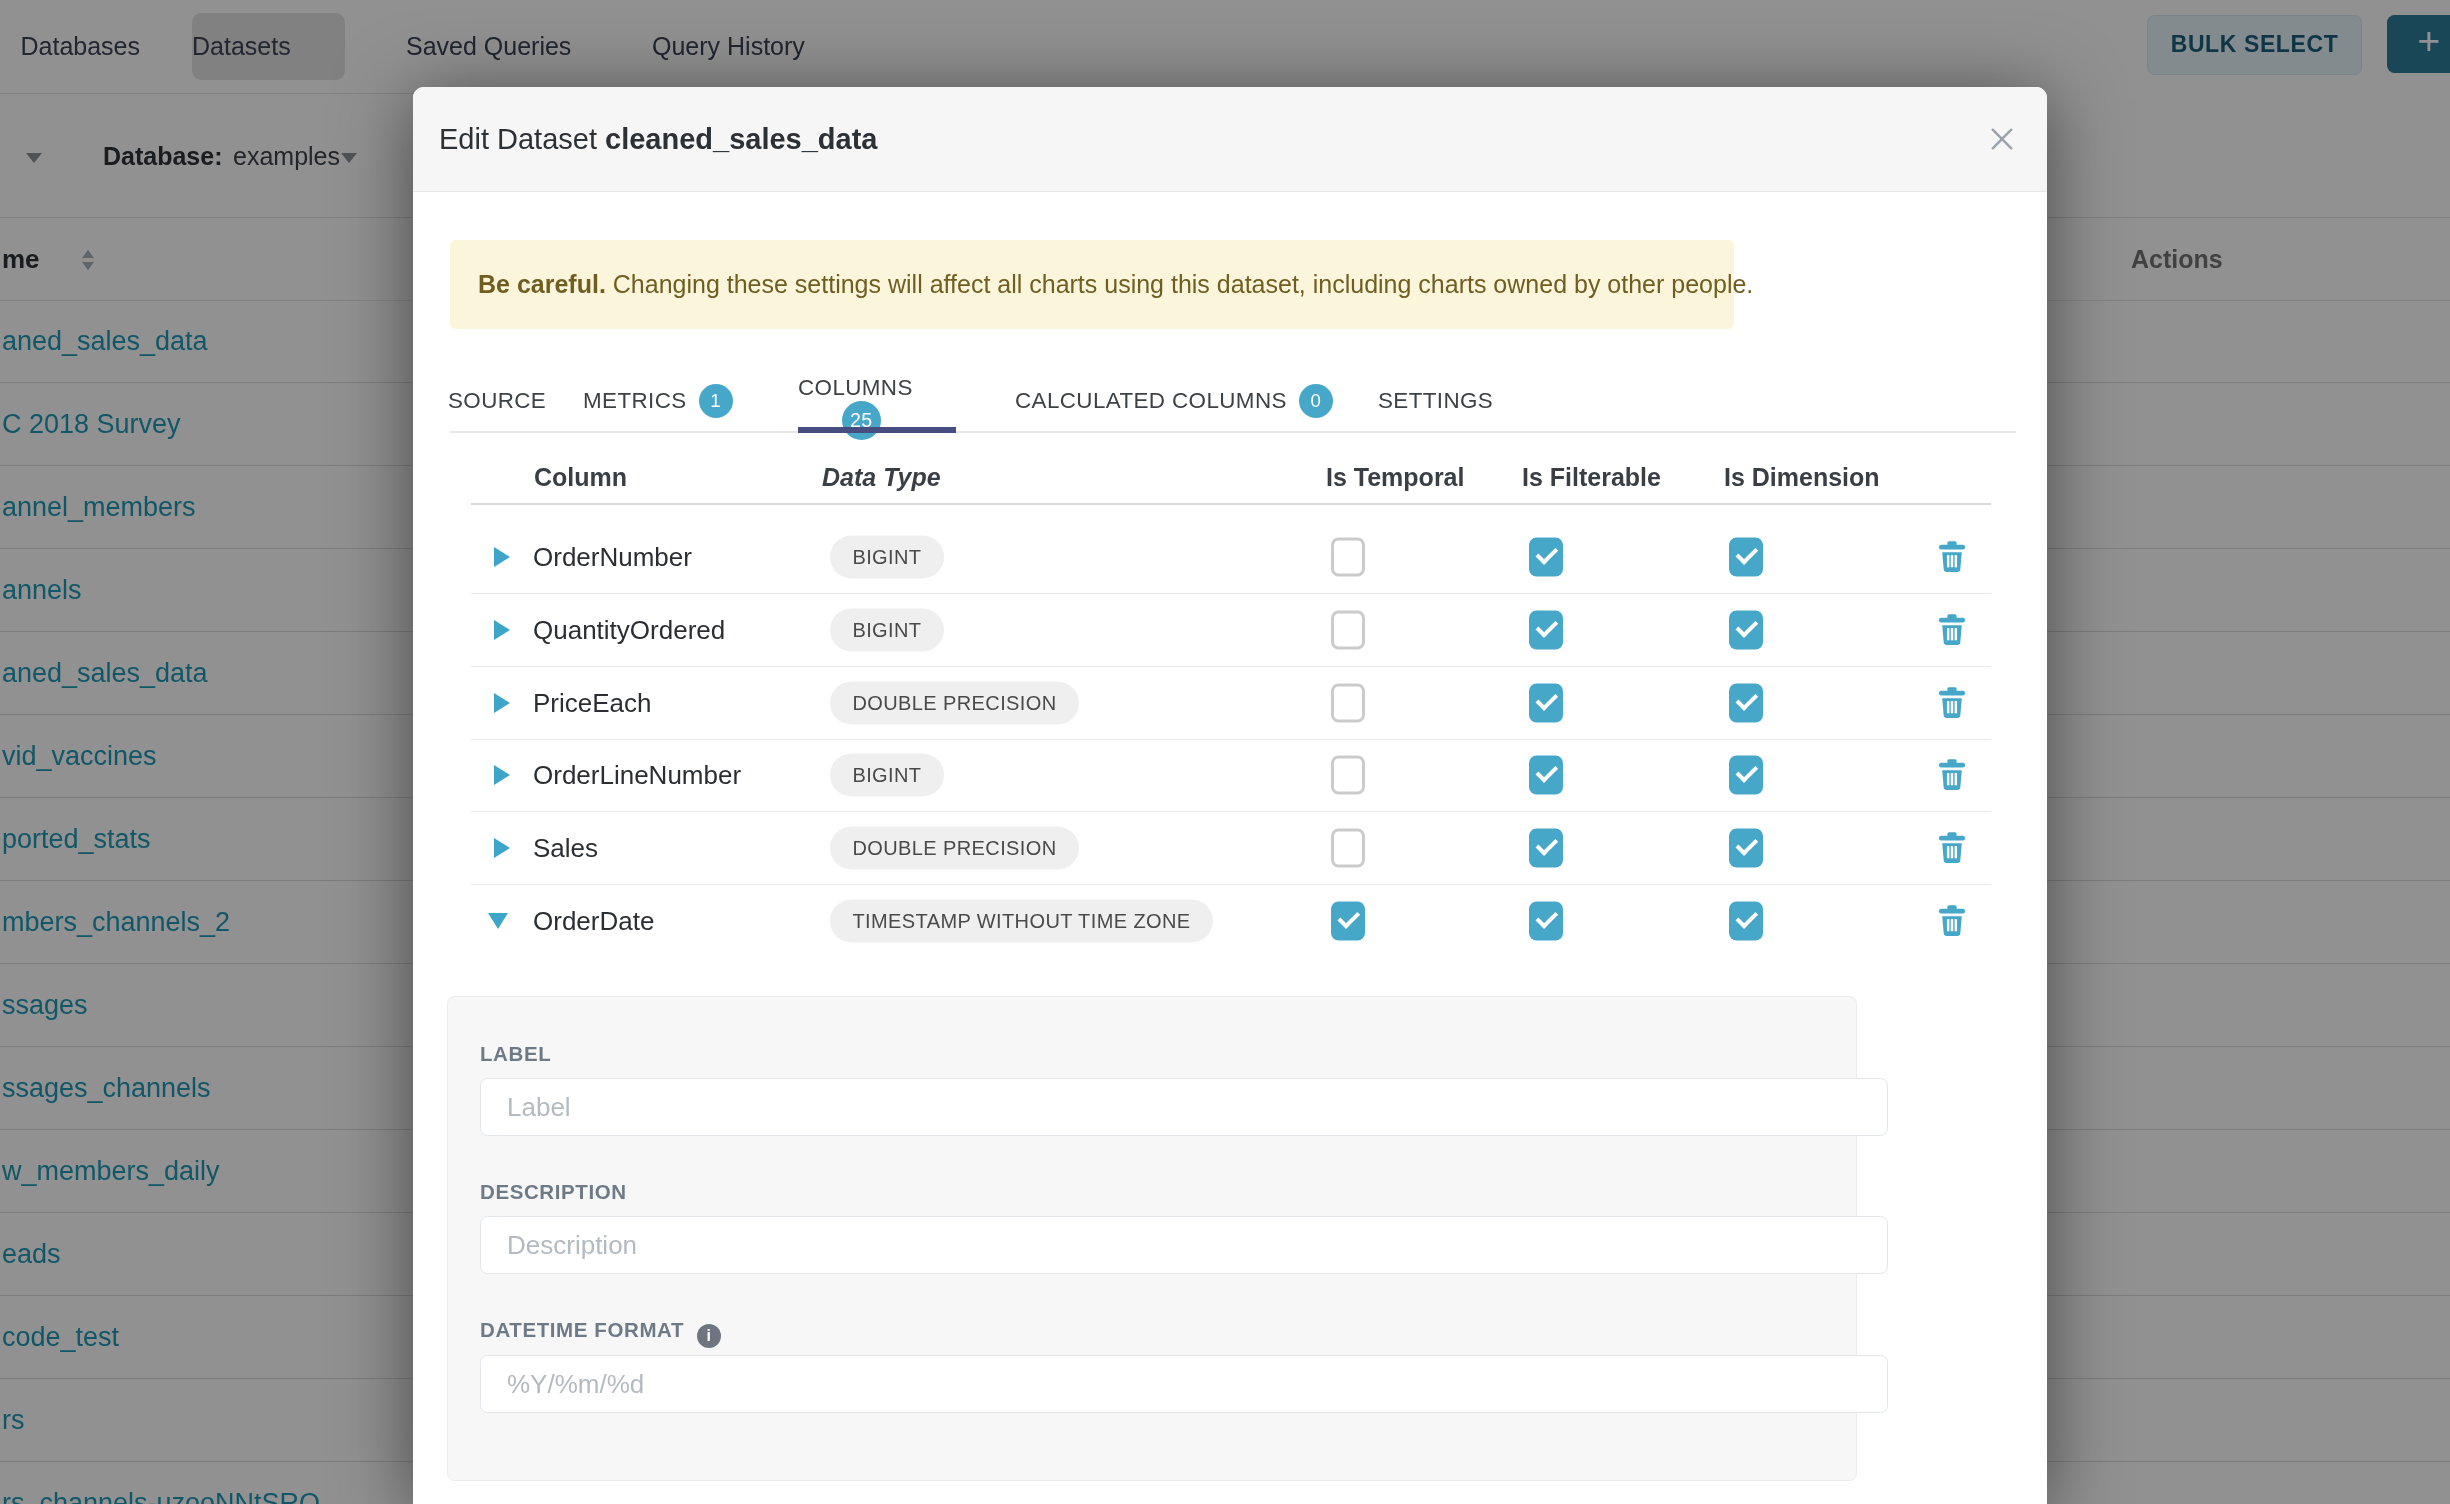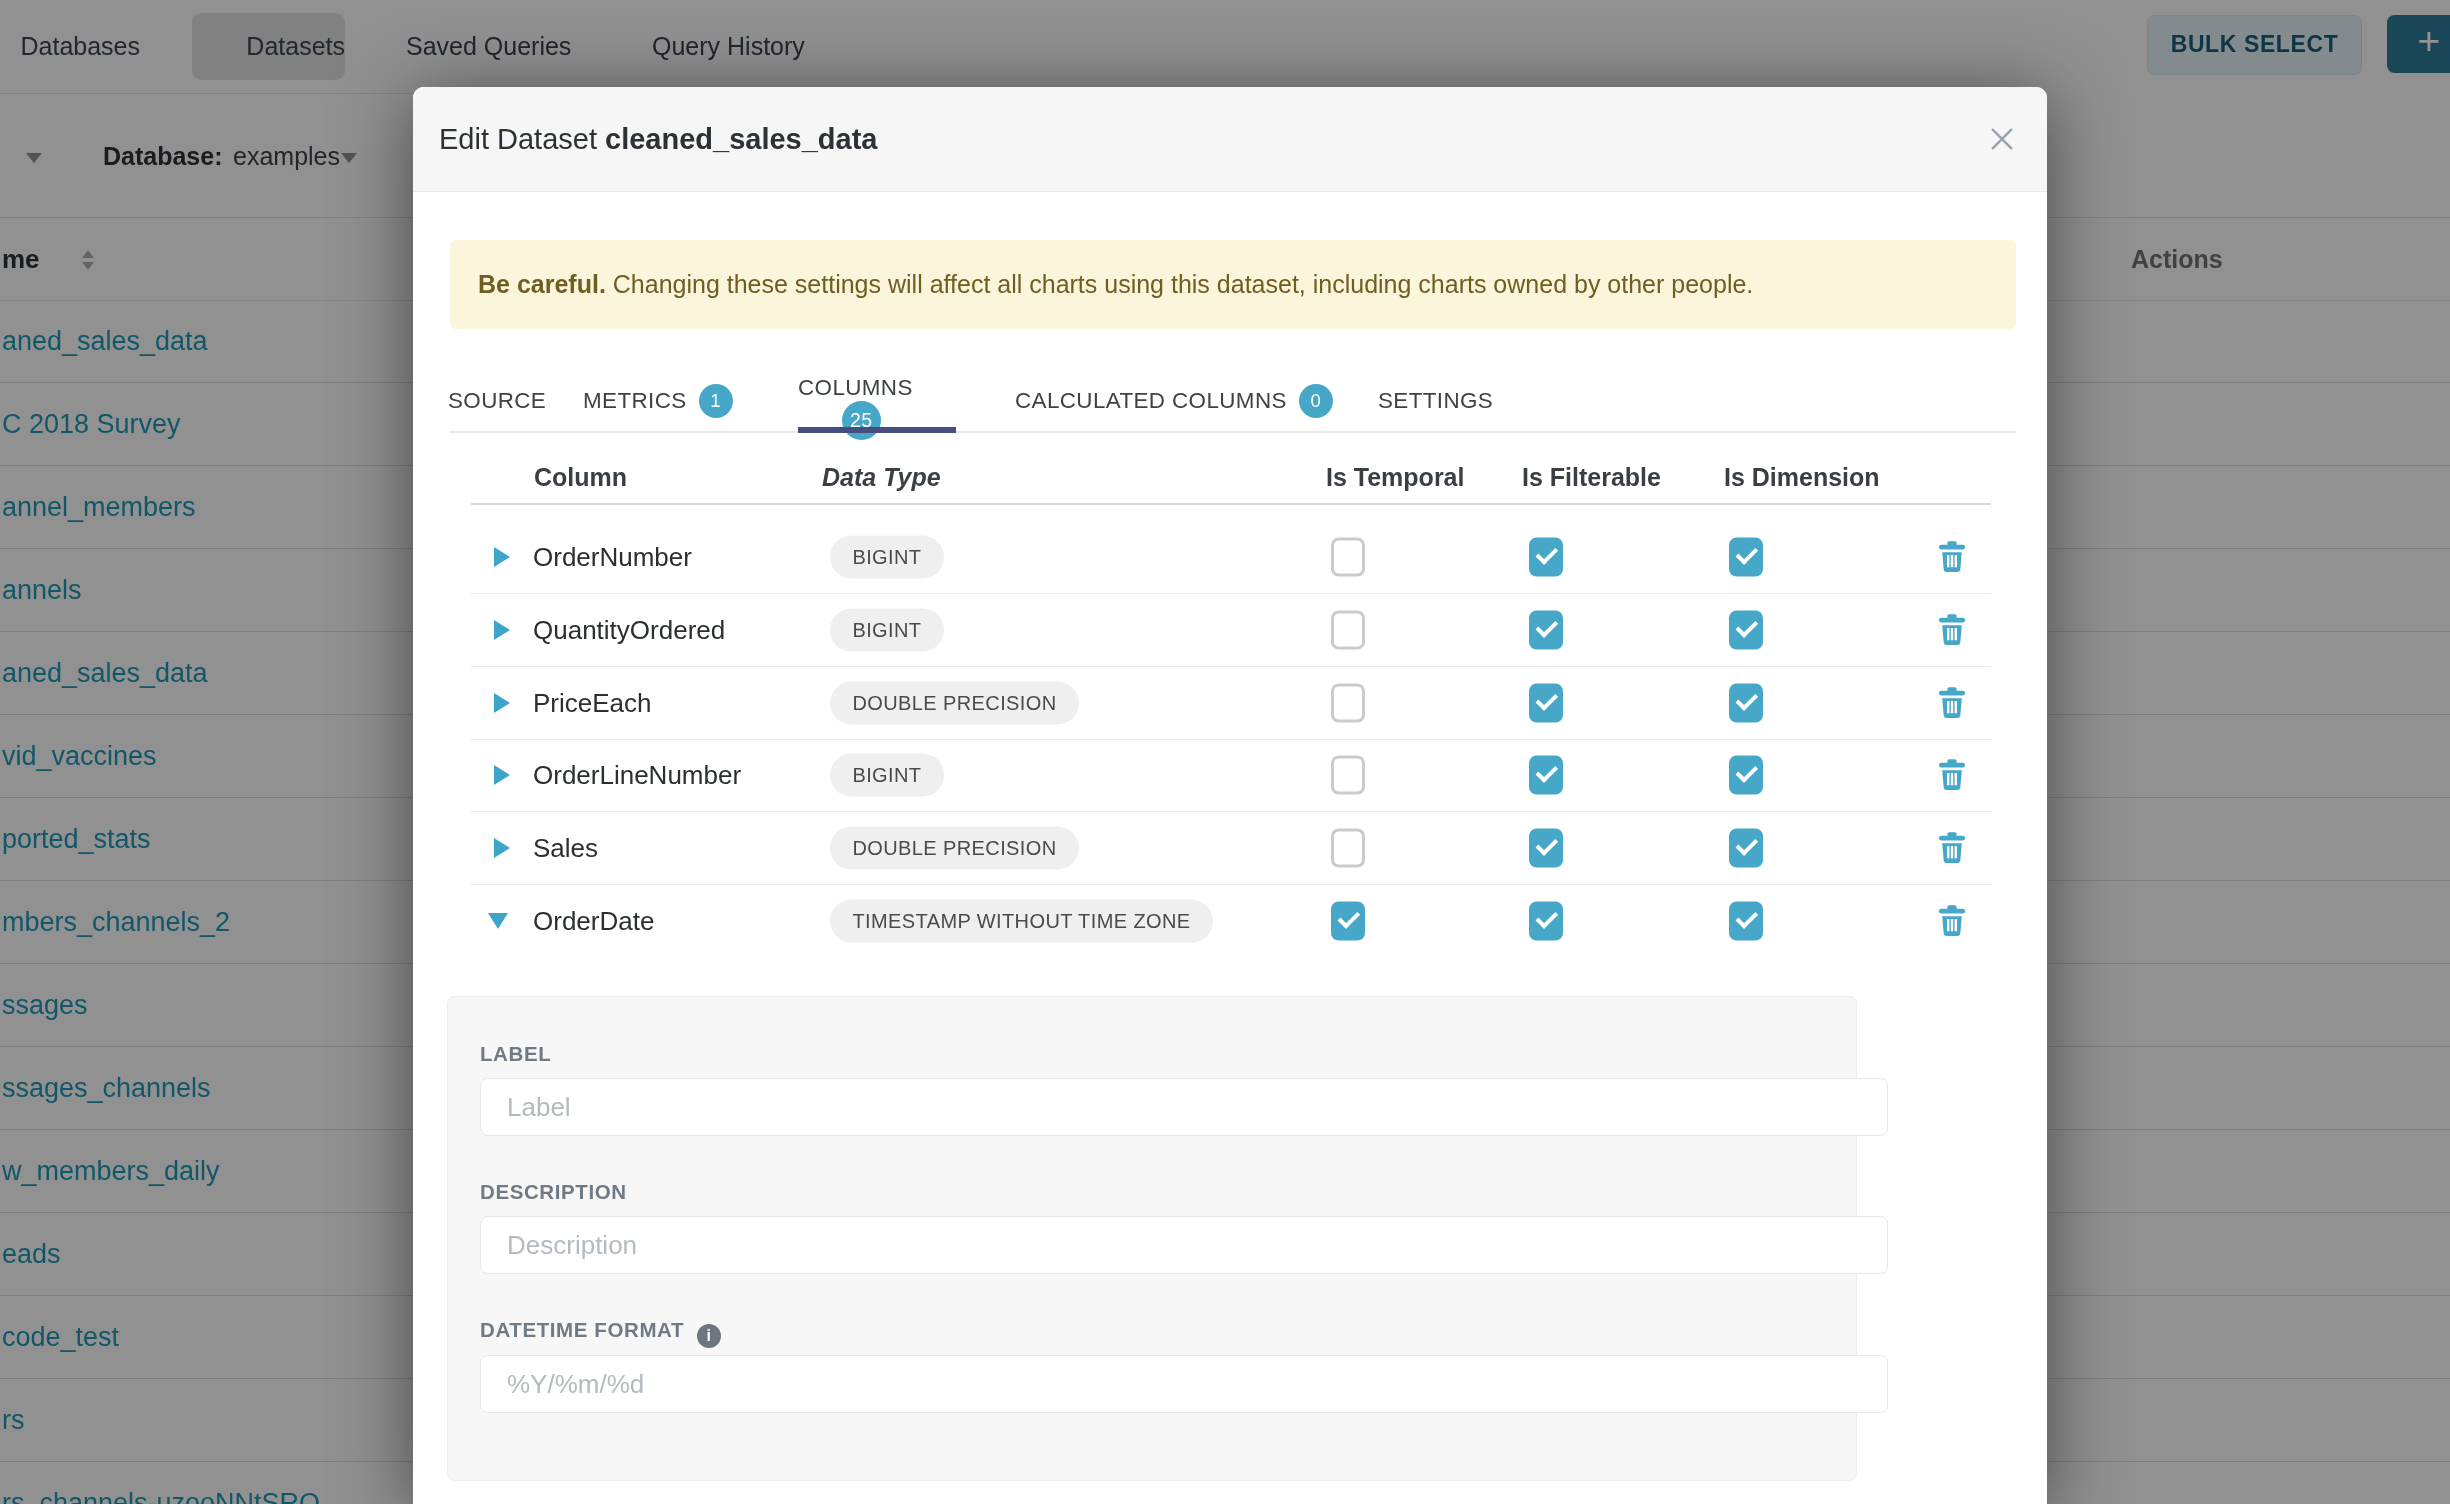--- a/index.html
+++ b/index.html
@@ -4,21 +4,21 @@
 <style>
   html,body{margin:0;padding:0;background:#555;}
   .stage{position:relative;width:2450px;height:1505px;overflow:hidden;background:#fff;
          font-family:"Liberation Sans","DejaVu Sans",sans-serif;-webkit-font-smoothing:antialiased;}
   .abs{position:absolute;}
 
   
   .navbar{position:absolute;left:0;top:0;width:2014px;height:93px;background:#ffffff;border-bottom:1.9px solid #e4e4e4;}
   .nav-item{position:absolute;top:0;height:93px;line-height:93px;font-size:25px;color:#3a4354;cursor:pointer;white-space:nowrap;}
   .nav-pill{position:absolute;left:192px;top:13px;width:153px;height:67px;background:#e3e3e3;border-radius:9.3px;
-            text-align:right;line-height:67px;font-size:25px;color:#3a4354;}
+            text-align:left;line-height:67px;font-size:25px;color:#3a4354;}
   .bulk-btn{position:absolute;left:2147px;top:15px;width:213px;height:58px;background:#e8f4f9;border:0.9px solid #d7e7ee;
             border-radius:7.5px;text-align:center;line-height:56px;font-size:23px;font-weight:700;letter-spacing:0.6px;color:#19607c;}
   .add-btn{position:absolute;left:2387px;top:15px;width:84px;height:58px;background:#2e7d9b;border-radius:7.5px;
            color:#fff;font-size:39px;line-height:52px;text-align:center;font-weight:400;}
   .filterbar{position:absolute;left:0;top:95px;width:2450px;height:122px;background:#fff;}
   .caret-down{width:0;height:0;border-left:8.4px solid transparent;border-right:8.4px solid transparent;border-top:10.3px solid #8a929b;display:inline-block;}
   .flabel{position:absolute;top:0;height:122px;line-height:122px;font-size:25px;color:#2e3338;}
   .card-topline{position:absolute;left:0;top:217px;width:2450px;height:0;border-top:1.9px solid #e2e2e2;}
   .bg-header{position:absolute;left:0;top:219px;width:2450px;height:81px;border-bottom:0.9px solid #e6e6e6;}
   .bg-header .nm{position:absolute;left:1.9px;top:0;line-height:81px;font-size:26px;font-weight:700;color:#2e3338;}
@@ -36,21 +36,21 @@
 
   
   .modal{position:absolute;left:413px;top:87px;width:1634px;height:1418px;background:#fff;z-index:100;
          border-radius:11.2px 11.2px 0 0;box-shadow:0 9.3px 75px rgba(0,0,0,0.5);}
   .m-header{position:absolute;left:0;top:0;width:1634px;height:104px;background:#f6f6f7;border-bottom:0.9px solid #e8e8e8;border-radius:11.2px 11.2px 0 0;}
   .m-title{position:absolute;left:26px;top:0;line-height:104px;font-size:29px;color:#2c3136;}
   .m-title b{font-weight:700;}
   .m-close{position:absolute;left:1576px;top:39px;width:26px;height:26px;cursor:pointer;}
   .m-body{position:absolute;left:0;top:105px;width:1634px;height:1313px;background:#fff;}
 
-  .banner{position:absolute;left:37px;top:48px;width:1566px;height:89px;background:#fbf5dc;border-radius:5.6px;}
+  .banner{position:absolute;left:37px;top:48px;width:1284px;height:89px;background:#fbf5dc;border-radius:5.6px;}
   .banner p{position:absolute;left:28px;top:0;margin:0;line-height:89px;font-size:25px;color:#6f5e20;white-space:nowrap;}
   .banner b{font-weight:700;}
 
   .tabs{position:absolute;left:0;top:183px;width:1634px;height:58px;}
   .tab{position:absolute;top:0;height:52px;display:flex;align-items:center;font-size:22.4px;letter-spacing:0.4px;color:#3d4247;cursor:pointer;white-space:nowrap;}
   .badge{display:inline-block;margin-left:12px;background:#47a7c8;color:#fff;text-align:center;border-radius:50%;}
   .badge.sm{min-width:34px;height:34px;line-height:34px;font-size:18.6px;}
   .badge.lg{min-width:39px;height:39px;line-height:39px;font-size:19.6px;}
   .tabs-divider{position:absolute;left:37px;top:56px;width:1566px;height:1.9px;background:#e7e7e7;}
   .tab-underline{position:absolute;left:385px;top:52px;width:158px;height:5.6px;background:#454e7e;}

